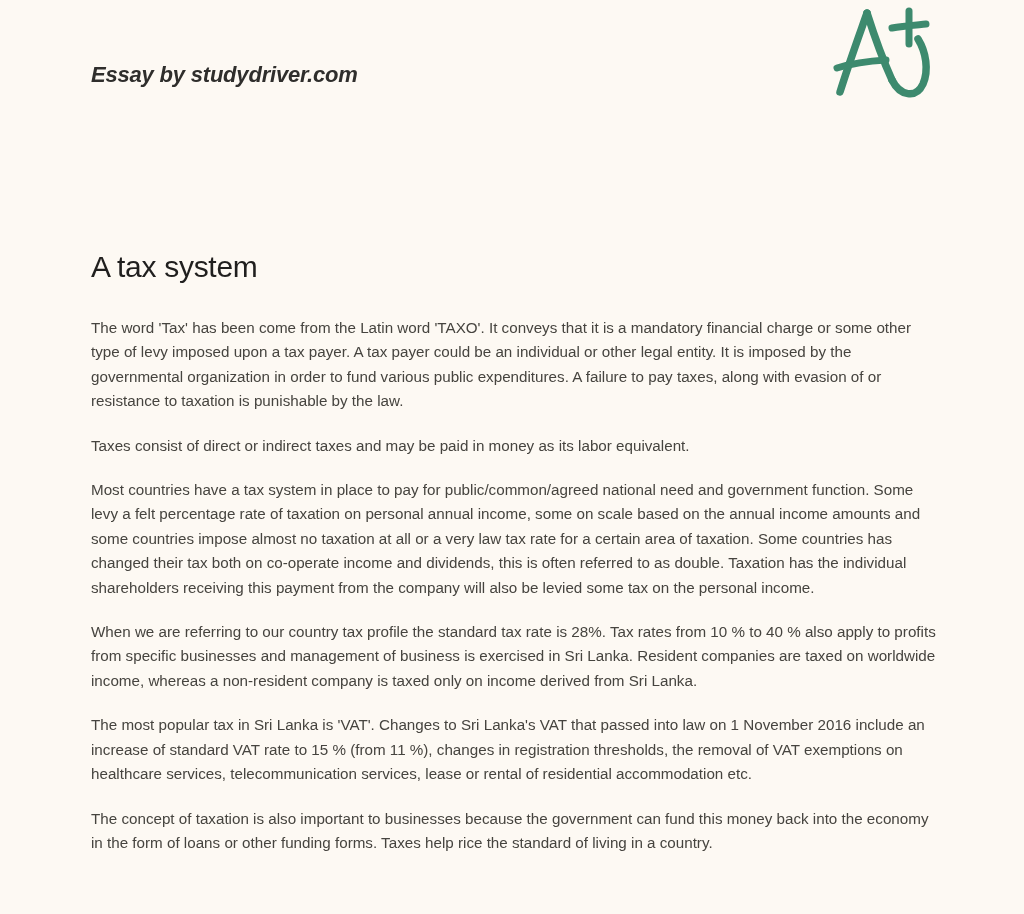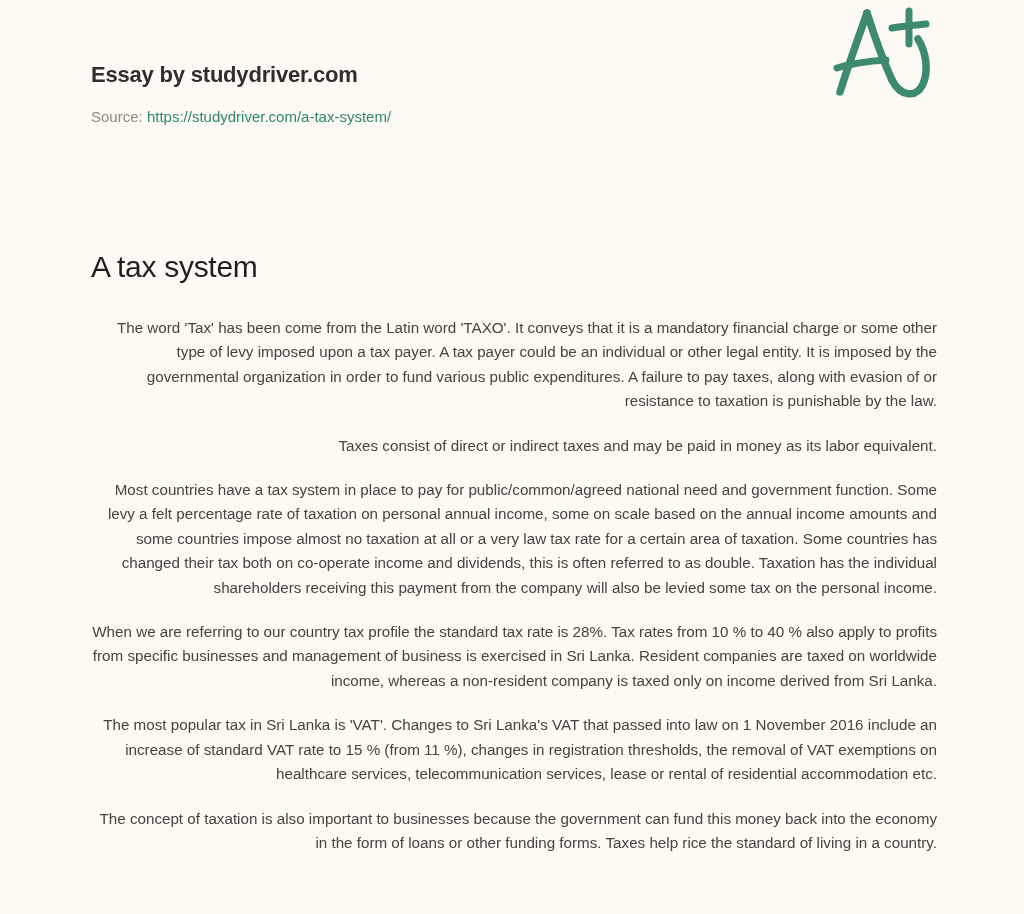--- a/index.html
+++ b/index.html
@@ -25,20 +25,21 @@
 
   
   .header {
     position: absolute;
     left: 91px;
     top: 60px;
     right: 60px;
     display: flex;
     align-items: center;
     justify-content: space-between;
+    font-style: italic;
   }
 
   .header-left {
     display: block;
   }
 
   .site-title {
     font-size: 22px;
     font-weight: bold;
     color: #2f2e2c;
@@ -94,38 +95,34 @@
     letter-spacing: -0.3px;
     line-height: 38px;
     margin: 0 0 30px 0;
   }
 
   .body-copy p {
     font-size: 15.2px;
     line-height: 24.4px;
     color: #46443f;
     margin: 0 0 20px 0;
-    text-align: right;
+    text-align: left;
   }
   .body-copy p:last-child {
     margin-bottom: 16px;
   }
 </style>
 </head>
 <body>
 
 <div class="page">
 
   <div class="header">
     <div class="header-left">
       <div class="site-title">Essay by studydriver.com</div>
-      <div class="source-line">
-        <span class="source-label">Source:</span>
-        <a class="source-url" href="#">https://studydriver.com/a-tax-system/</a>
-      </div>
     </div>
   </div>
 
   <div class="logo">
     <svg viewBox="0 0 118 116" xmlns="http://www.w3.org/2000/svg" aria-hidden="true">
       <g fill="none" stroke="#3d8a6e" stroke-linecap="round" stroke-linejoin="round">
 
         <path d="M45 13 C38 33, 28 60, 18 92" stroke-width="7.5"></path>
 
         <path d="M45 13 C52 35, 60 58, 70 80" stroke-width="7.5"></path>

